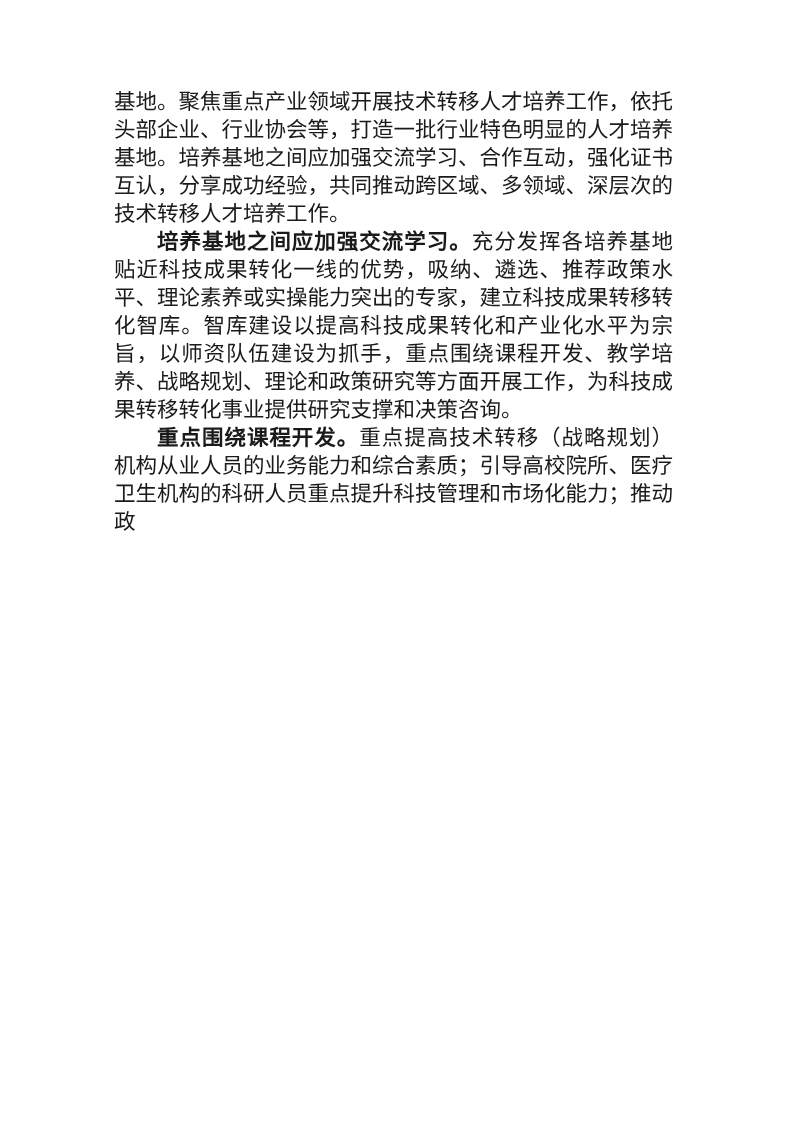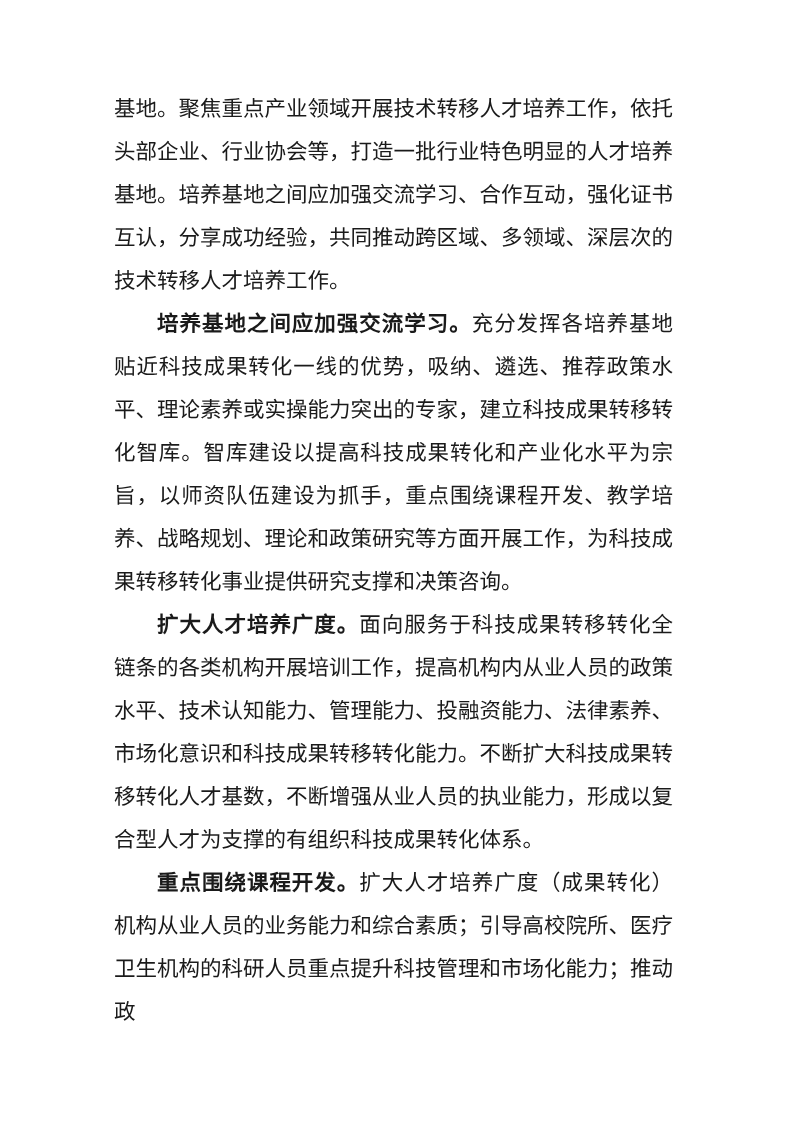--- a/index.html
+++ b/index.html
@@ -22,21 +22,21 @@
     height: 1122px;
     background: #ffffff;
   }
   .text-block {
     position: absolute;
     left: 114px;
     top: 88px;
     width: 559px;
     color: #1a1a1a;
     font-size: 21.5px;
-    line-height: 43px;
+    line-height: 28px;
     text-align: justify;
     text-justify: inter-character;
   }
   .para {
     margin: 0;
     padding: 0;
     text-indent: 2em;
     word-break: normal;
   }
   .para.no-indent {
@@ -53,18 +53,17 @@
 <body>
 
 <div class="doc-page">
   <div class="text-block">
 
     <p class="para no-indent"><span class="para-text">基地。聚焦重点产业领域开展技术转移人才培养工作，依托头部企业、行业协会等，打造一批行业特色明显的人才培养基地。培养基地之间应加强交流学习、合作互动，强化证书互认，分享成功经验，共同推动跨区域、多领域、深层次的技术转移人才培养工作。</span></p>
 
     <p class="para"><span class="para-lead">培养基地之间应加强交流学习。</span><span class="para-text">充分发挥各培养基地贴近科技成果转化一线的优势，吸纳、遴选、推荐政策水平、理论素养或实操能力突出的专家，建立科技成果转移转化智库。智库建设以提高科技成果转化和产业化水平为宗旨，以师资队伍建设为抓手，重点围绕课程开发、教学培养、战略规划、理论和政策研究等方面开展工作，为科技成果转移转化事业提供研究支撑和决策咨询。</span></p>
 
 
-    <p class="para"><span class="para-lead">扩大人才培养广度。</span><span class="para-text">面向服务于科技成果转移转化全链条的各类机构开展培训工作，提高机构内从业人员的政策水平、技术认知能力、管理能力、投融资能力、法律素养、市场化意识和科技成果转移转化能力。不断扩大科技成果转移转化人才基数，不断增强从业人员的执业能力，形成以复合型人才为支撑的有组织科技成果转化体系。</span></p>
 
-    <p class="para"><span class="para-lead">重点围绕课程开发。</span><span class="para-text">扩大人才培养广度（成果转化）机构从业人员的业务能力和综合素质；引导高校院所、医疗卫生机构的科研人员重点提升科技管理和市场化能力；推动政</span></p>
+    <p class="para"><span class="para-lead">重点围绕课程开发。</span><span class="para-text">重点提高技术转移（战略规划）机构从业人员的业务能力和综合素质；引导高校院所、医疗卫生机构的科研人员重点提升科技管理和市场化能力；推动政</span></p>
 
   </div>
 </div>
 
 </body></html>

